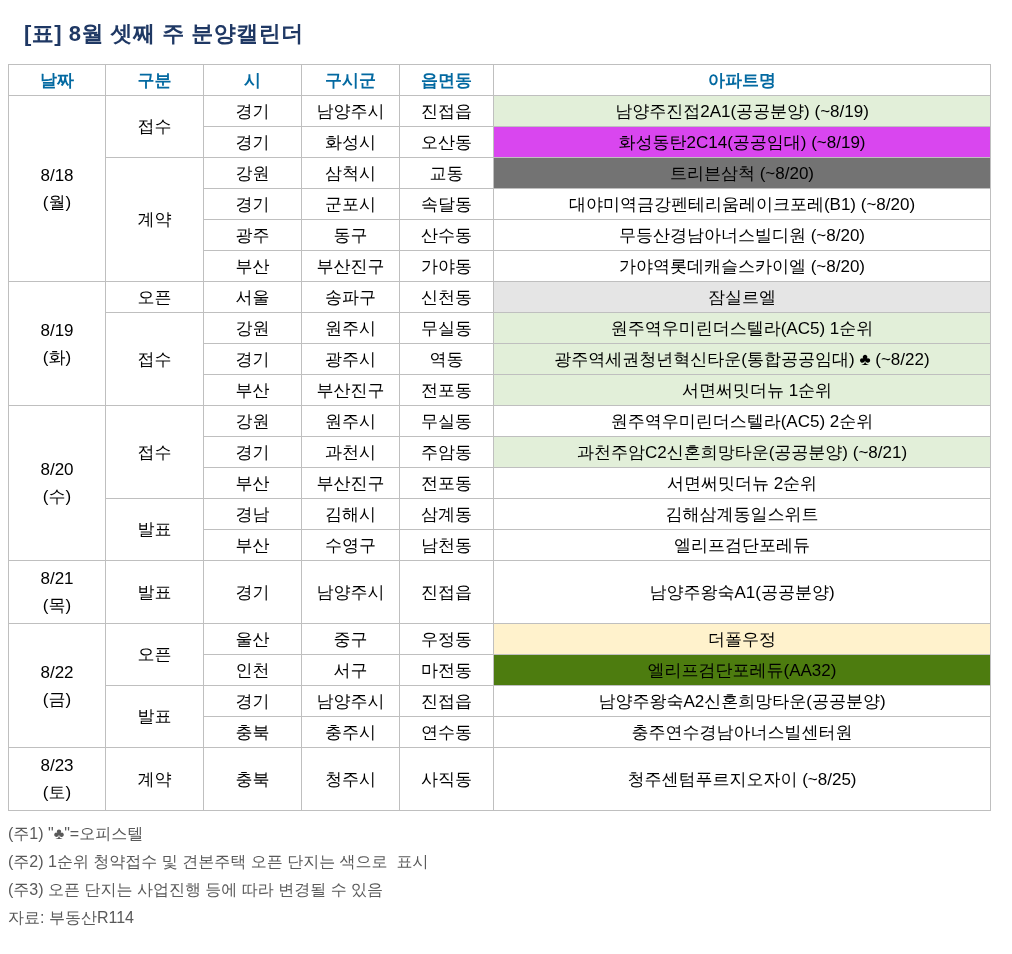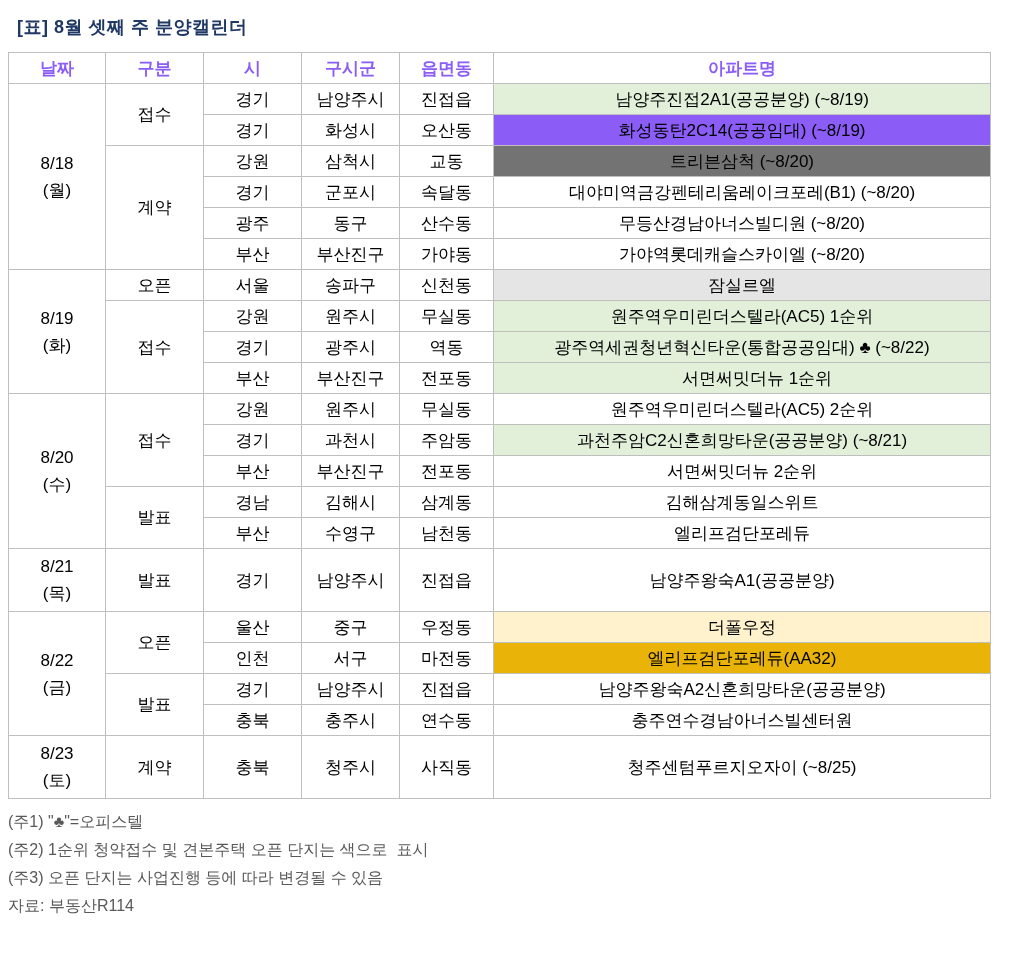--- a/index.html
+++ b/index.html
@@ -9,23 +9,23 @@
     background: #ffffff;
     font-family: "Liberation Sans", "DejaVu Sans", sans-serif;
   }
   .page {
     width: 1012px;
     height: 954px;
     background: #ffffff;
     padding: 4px 8px 0 8px;
   }
   .title {
-    margin: 9px;
+    margin: 16px;
     padding: 0 0 0 0;
-    font-size: 18px;
+    font-size: 22px;
     line-height: 28px;
     font-weight: bold;
     color: #1f3864;
     letter-spacing: 0.5px;
   }
   table.calendar {
     margin-top: 11px;
     border-collapse: collapse;
     table-layout: fixed;
     width: 982px;
@@ -37,21 +37,21 @@
     color: #000000;
     text-align: center;
     vertical-align: middle;
     padding: 0;
     overflow: hidden;
     white-space: nowrap;
   }
   table.calendar th {
     height: 31px;
     font-weight: bold;
-    color: #8b5cf6;
+    color: #0369a1;
     background: #ffffff;
   }
   table.calendar tr { height: 31px; }
   table.calendar tr.tall { height: 63px; }
   td.date-cell div { line-height: 27px; }
   td.apt {
     text-align: left;
     padding-left: 7px;
     padding-right: 4px;
   }
@@ -100,21 +100,21 @@
           <td rowspan="2">접수</td>
           <td>경기</td>
           <td>남양주시</td>
           <td>진접읍</td>
           <td class="apt" style="background: rgb(226, 239, 217);">남양주진접2A1(공공분양) (~8/19)</td>
         </tr>
         <tr>
           <td>경기</td>
           <td>화성시</td>
           <td>오산동</td>
-          <td class="apt" style="background: #8b5cf6;">화성동탄2C14(공공임대) (~8/19)</td>
+          <td class="apt" style="background: #d946ef;">화성동탄2C14(공공임대) (~8/19)</td>
         </tr>
         <tr>
           <td rowspan="4">계약</td>
           <td>강원</td>
           <td>삼척시</td>
           <td>교동</td>
           <td class="apt" style="background: #737373;">트리븐삼척 (~8/20)</td>
         </tr>
         <tr>
           <td>경기</td>
@@ -219,21 +219,21 @@
           <td rowspan="2">오픈</td>
           <td>울산</td>
           <td>중구</td>
           <td>우정동</td>
           <td class="apt" style="background: rgb(255, 242, 204);">더폴우정</td>
         </tr>
         <tr>
           <td>인천</td>
           <td>서구</td>
           <td>마전동</td>
-          <td class="apt" style="background: #eab308;">엘리프검단포레듀(AA32)</td>
+          <td class="apt" style="background: #4d7c0f;">엘리프검단포레듀(AA32)</td>
         </tr>
         <tr>
           <td rowspan="2">발표</td>
           <td>경기</td>
           <td>남양주시</td>
           <td>진접읍</td>
           <td class="apt" style="background: rgb(255, 255, 255); margin-top: 16px;">남양주왕숙A2신혼희망타운(공공분양)</td>
         </tr>
         <tr>
           <td>충북</td>

